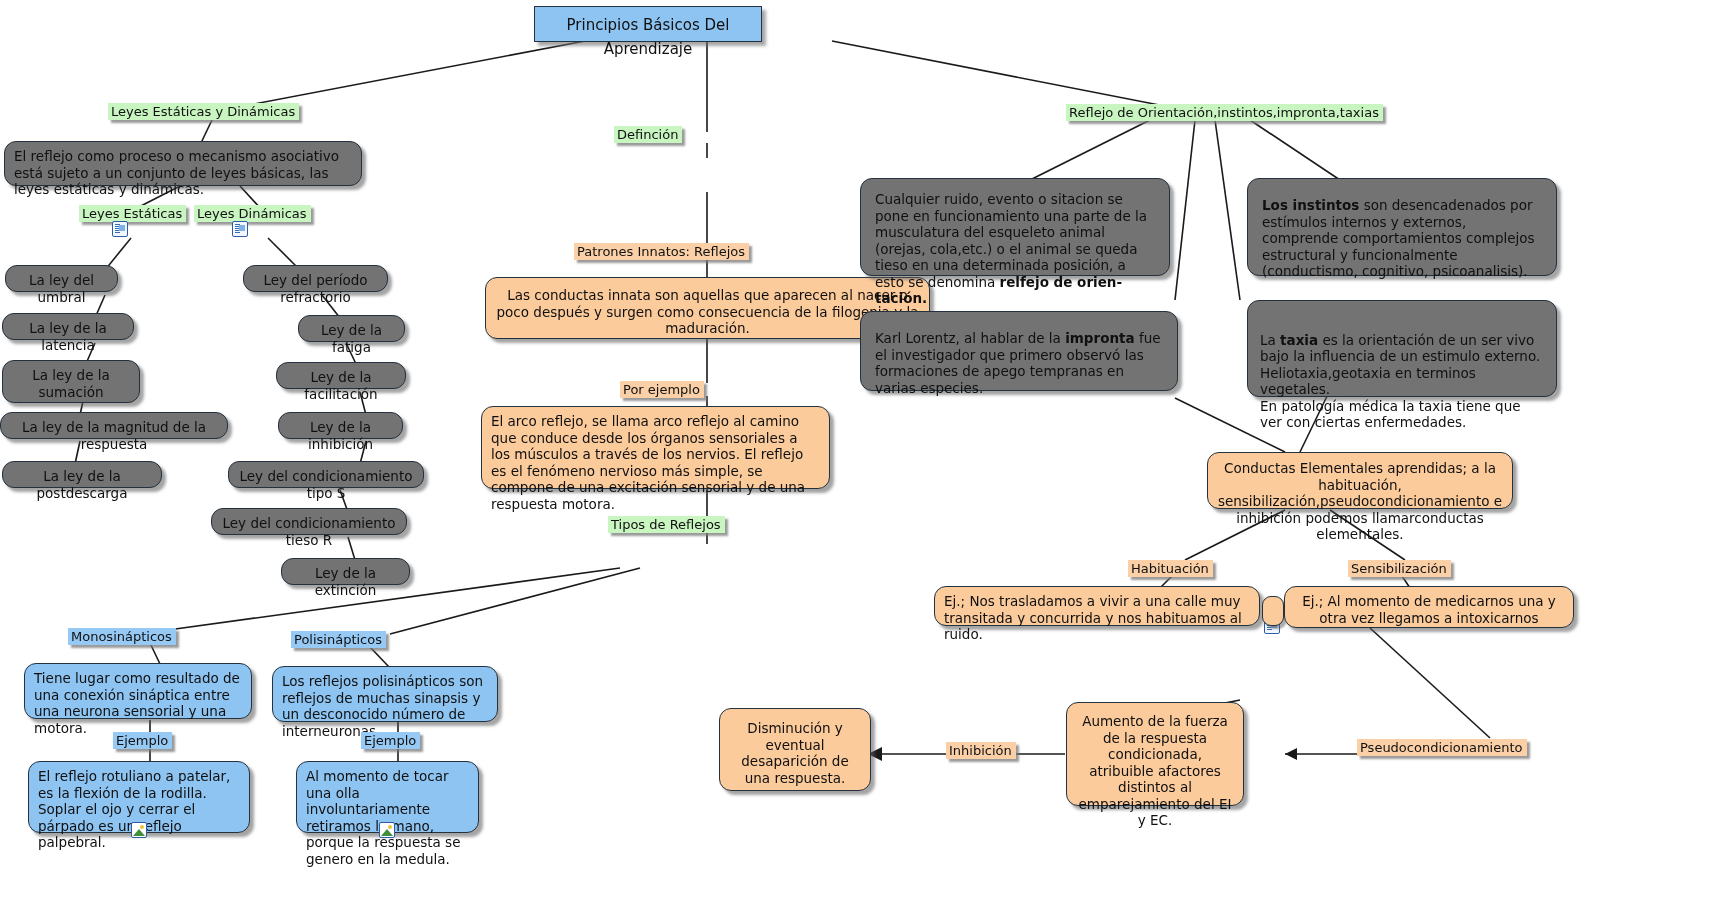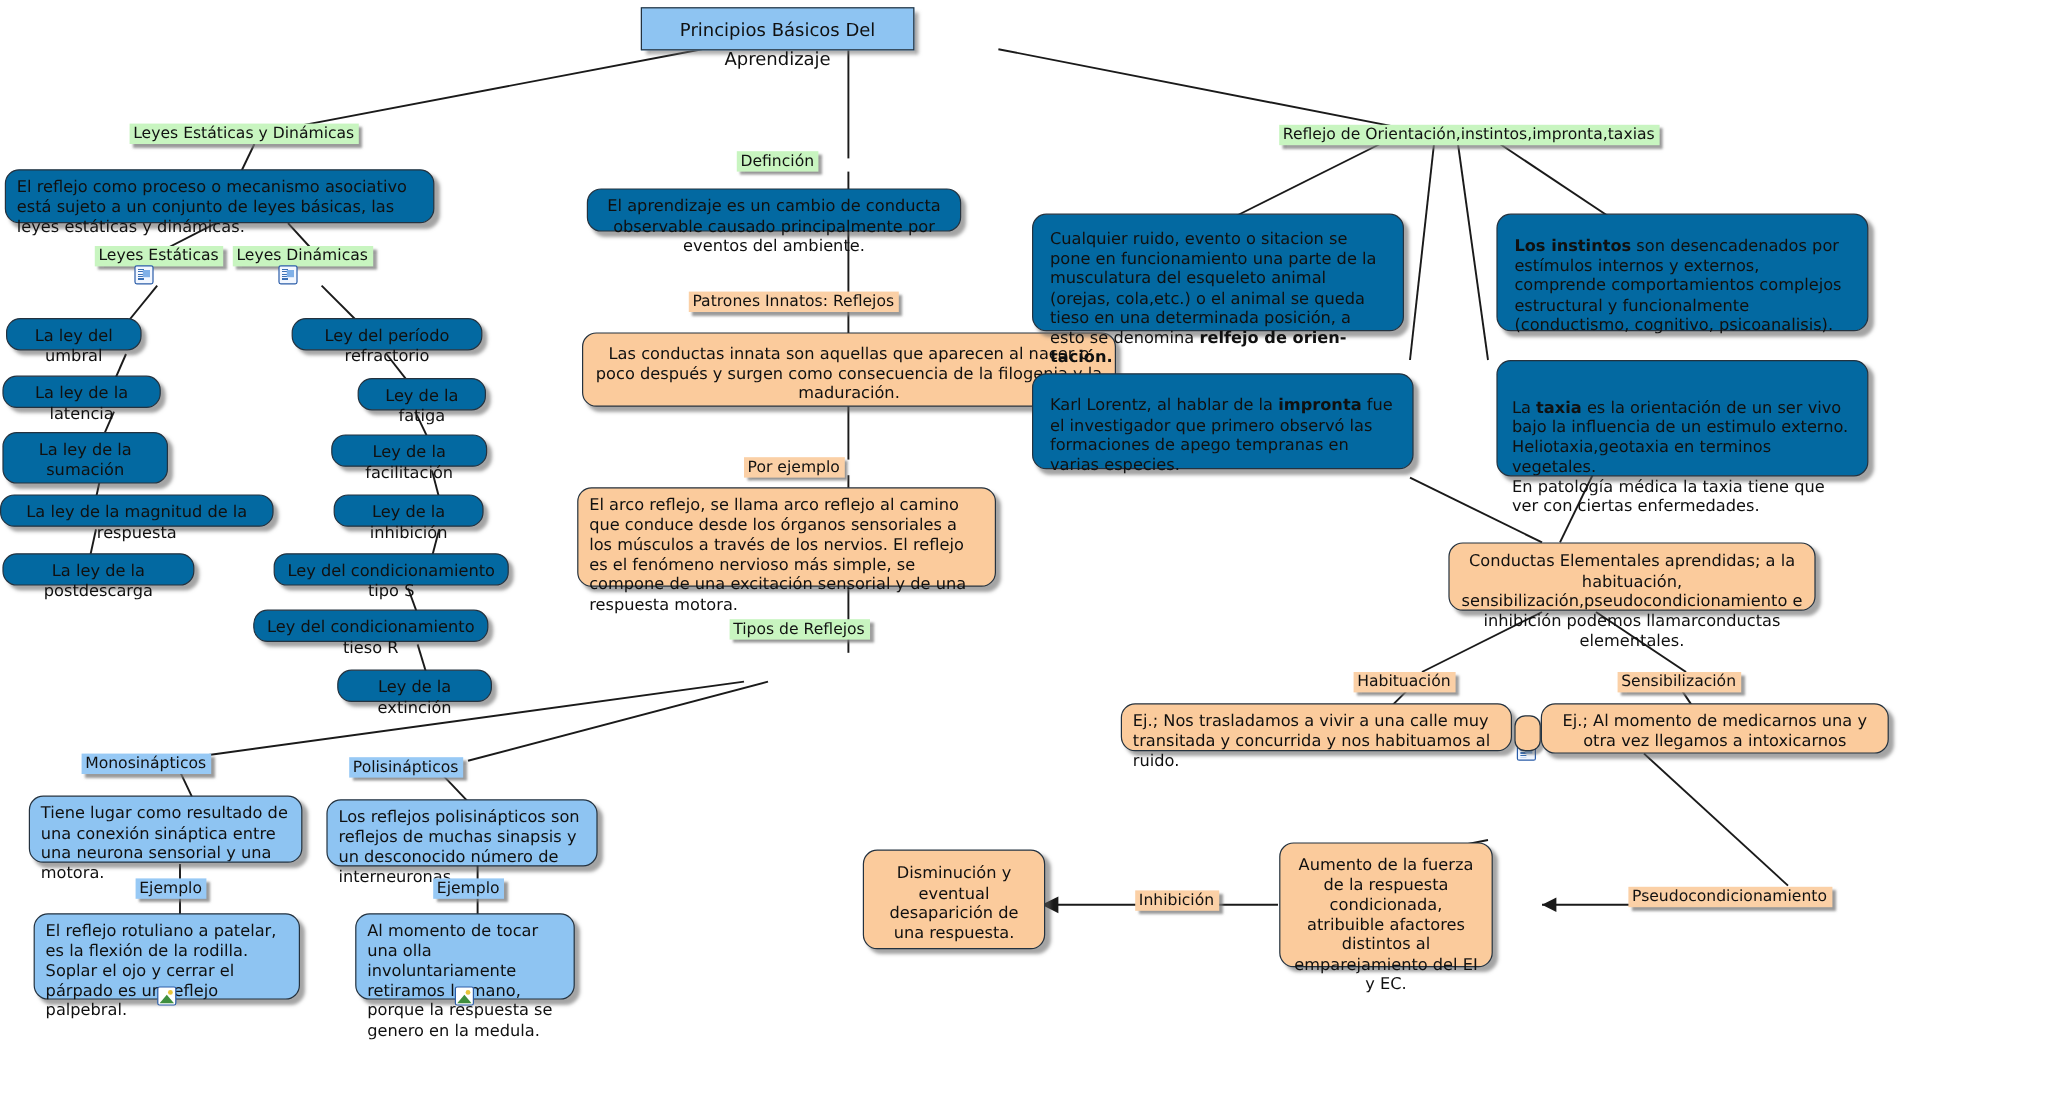--- a/index.html
+++ b/index.html
@@ -5,21 +5,21 @@
   html,body{margin:0;padding:0;background:#ffffff;}
   body{width:1718px;height:921px;position:relative;overflow:hidden;
        font-family:"DejaVu Sans","Liberation Sans",sans-serif;}
   #canvas{position:absolute;left:0;top:0;width:1718px;height:921px;}
   svg.links{position:absolute;left:0;top:0;width:1718px;height:921px;pointer-events:none;}
   svg.links line, svg.links path{stroke:#1a1a1a;stroke-width:1.6;fill:none;}
 
   .node{position:absolute;box-sizing:border-box;border:1.5px solid #24323f;
         border-radius:12px;padding:6px 9px;font-size:13.5px;line-height:16.5px;
         color:#101010;box-shadow:4px 4px 3px rgba(90,90,90,.55);}
-  .green{background:#0369a1;}
+  .green{background:#737373;}
   .orange{background:#fbcb9c;}
   .blue{background:#8ec4f2;}
   .bluetitle{background:#8ec4f2;border:1.5px solid #25323e;border-radius:0;
              box-shadow:4px 4px 3px rgba(110,110,110,.6);}
   .ctr{text-align:center;}
   .lbl{position:absolute;font-size:13px;line-height:15px;color:#111;
        padding:1px 4px 1px 3px;white-space:nowrap;
        box-shadow:3px 3px 2px rgba(120,120,120,.75);}
   .lbl.green{background:#c8f5c0;border-radius:0;border:none;}
   .lbl.orange{background:#fbd0a6;border-radius:0;border:none;}
@@ -118,31 +118,30 @@
 
 <div class="lbl green" style="left:194px;top:205px;">Leyes Dinámicas</div>
 <div class="note-icon" style="left:232px;top:221px;"></div>
 
 <div class="node green ctr" style="left:5px;top:265px;width:113px;height:27px;">La ley del umbral</div>
 <div class="node green ctr" style="left:2px;top:313px;width:132px;height:27px;">La ley de la latencia</div>
 <div class="node green ctr" style="left:2px;top:360px;width:138px;height:43px;">La ley de la sumación</div>
 <div class="node green ctr" style="left:0px;top:412px;width:228px;height:27px;">La ley de la magnitud de la respuesta</div>
 <div class="node green ctr" style="left:2px;top:461px;width:160px;height:27px;">La ley de la postdescarga</div>
 
-<div class="node green ctr" style="left:243px;top:265px;width:159px;height:27px;">Ley del período refractorio</div>
+<div class="node green ctr" style="left:243px;top:265px;width:145px;height:27px;">Ley del período refractorio</div>
 <div class="node green ctr" style="left:298px;top:315px;width:107px;height:27px;">Ley de la fatiga</div>
 <div class="node green ctr" style="left:276px;top:362px;width:130px;height:27px;">Ley de la facilitación</div>
 <div class="node green ctr" style="left:278px;top:412px;width:125px;height:27px;">Ley de la inhibición</div>
 <div class="node green ctr" style="left:228px;top:461px;width:196px;height:27px;border-radius:11px;">Ley del condicionamiento tipo S</div>
 <div class="node green ctr" style="left:211px;top:508px;width:196px;height:27px;">Ley del condicionamiento tieso R</div>
 <div class="node green ctr" style="left:281px;top:558px;width:129px;height:27px;">Ley de la extinción</div>
 
 <div class="lbl green" style="left:614px;top:126px;">Definción</div>
 
-<div class="node green ctr" style="left:489px;top:157px;width:312px;height:36px;">El aprendizaje es un cambio de conducta observable causado principalmente por eventos del ambiente.</div>
 
 <div class="lbl orange" style="left:574px;top:243px;">Patrones Innatos: Reflejos</div>
 
 <div class="node orange ctr" style="left:485px;top:277px;width:445px;height:62px;padding-top:9px;">Las conductas innata son aquellas que aparecen al nacer o poco después y surgen como consecuencia de la filogenia y la maduración.</div>
 
 <div class="lbl orange" style="left:620px;top:381px;">Por ejemplo</div>
 
 <div class="node orange" style="left:481px;top:406px;width:349px;height:83px;">El arco reflejo, se llama arco reflejo al camino que conduce desde los órganos sensoriales a los músculos a través de los nervios. El reflejo es el fenómeno nervioso más simple, se compone de una excitación sensorial y de una respuesta motora.</div>
 
 <div class="lbl green" style="left:608px;top:516px;">Tipos de Reflejos</div>

